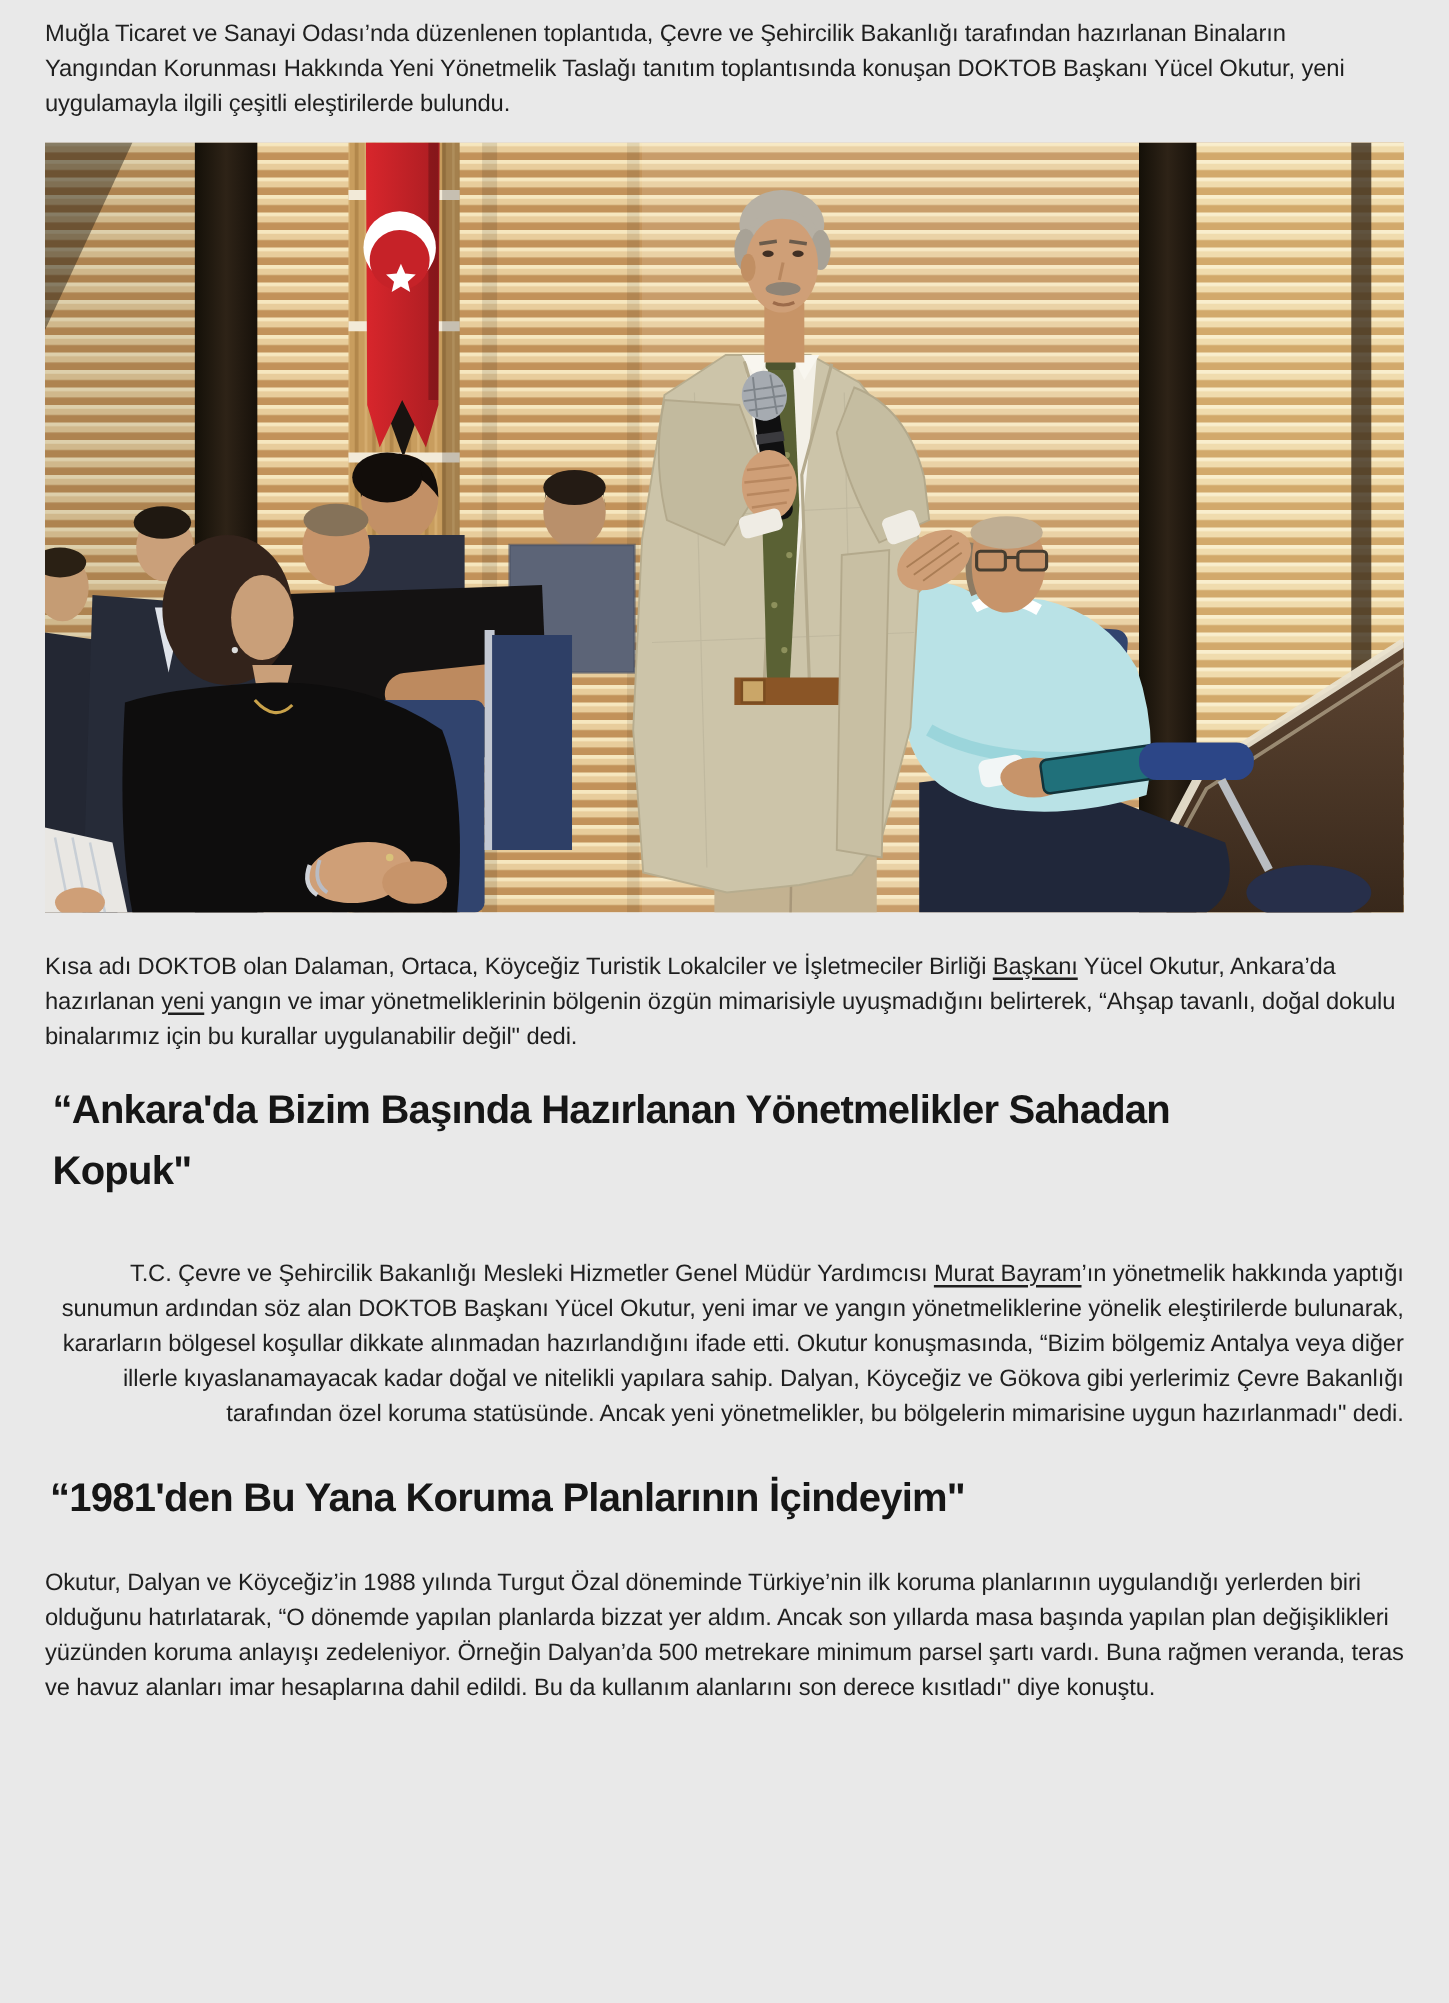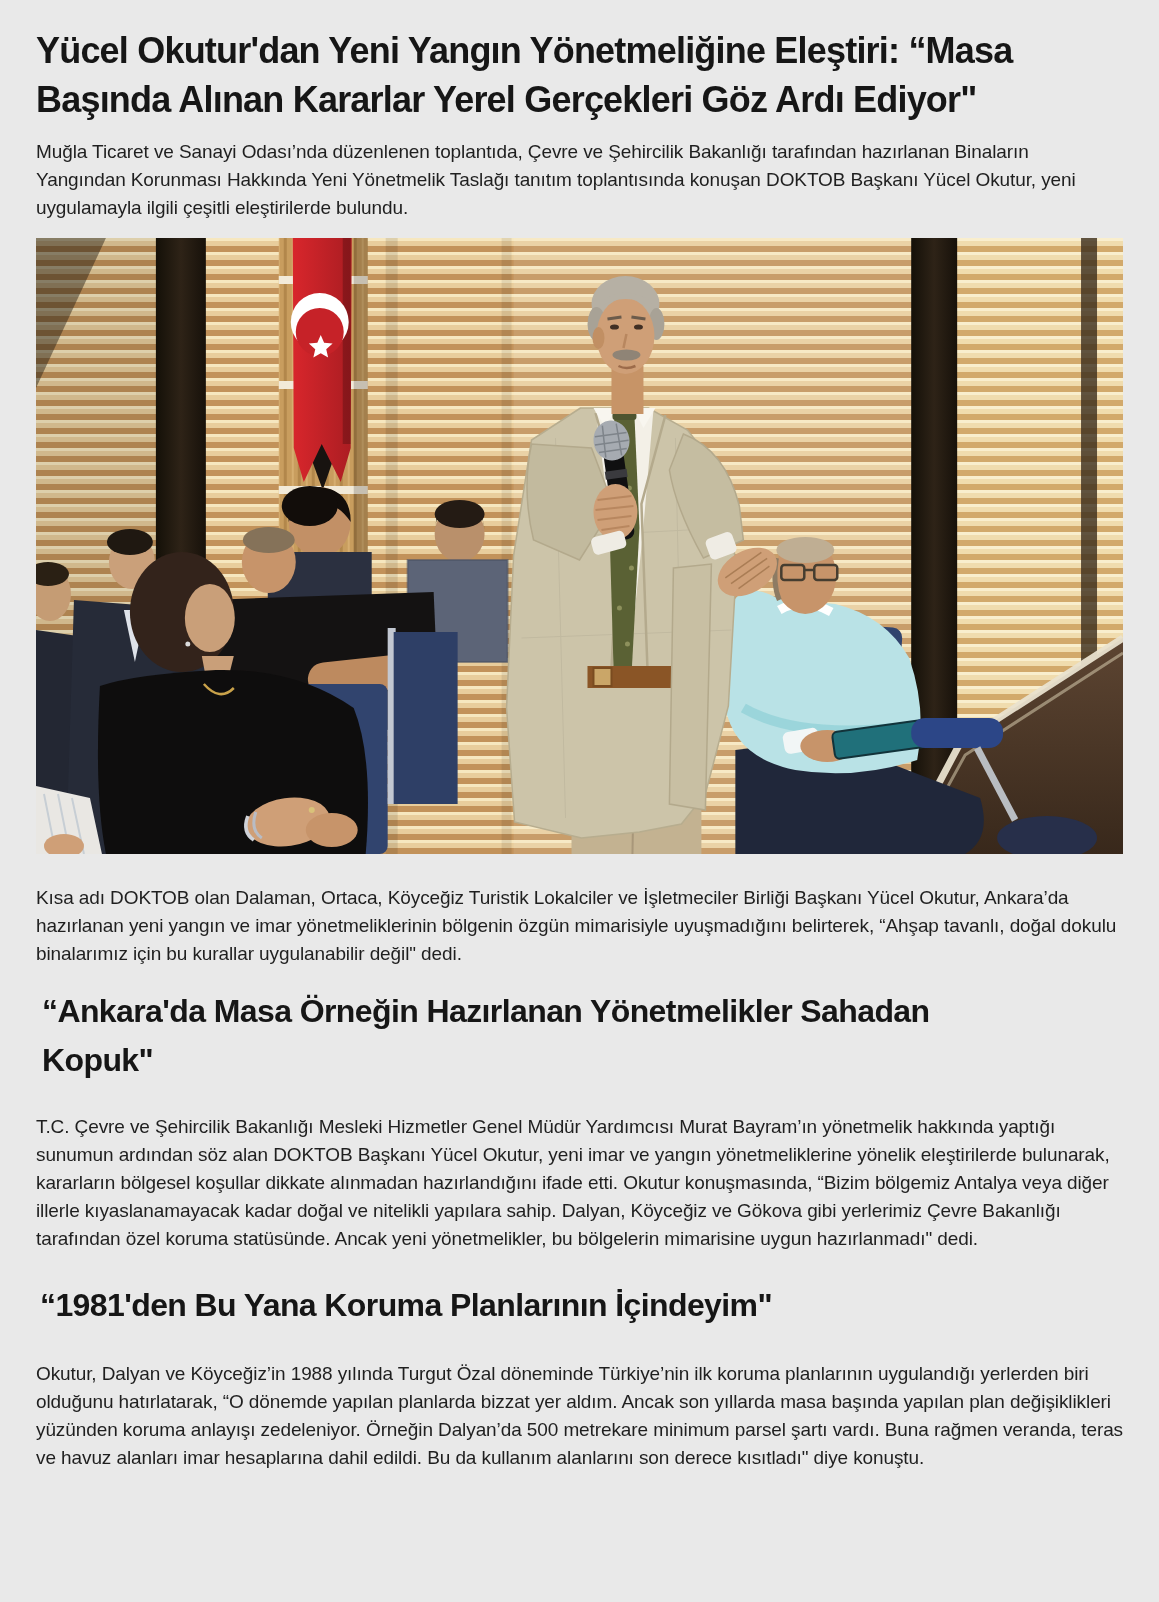--- a/index.html
+++ b/index.html
@@ -18,32 +18,31 @@
   }
   h2{
     font-size:32px;line-height:49px;font-weight:700;
     color:#161616;letter-spacing:-0.6px;margin:0;
   }
   h2.ankara{margin-top:19px;max-width:960px;padding-left:6px;}
   h2.y1988{margin-top:28px;padding-left:4px;}
   p{margin:0;font-size:19px;line-height:28px;letter-spacing:-0.1px;}
   .intro{margin-top:14px;}
   .p-doktob{margin-top:30px;}
-  .p-ankara{margin-top:28px;}
+  .p-ankara{margin-top:45px;text-align:right;}
   .p-1988{margin-top:30px;}
-  .inline-link{text-underline-offset:3px;text-decoration-thickness:1.5px;cursor:pointer;color:inherit;}
+  .inline-link{text-decoration:underline;text-underline-offset:3px;text-decoration-thickness:1.5px;cursor:pointer;color:inherit;}
   figure{margin:16px 0 0;padding:0;width:1087px;height:616px;}
   figure svg{display:block;}
 </style>
 </head>
 <body style="background: rgb(233, 233, 233);">
 
 <div class="content">
 
-  <h1>Yücel Okutur'dan Yeni Yangın Yönetmeliğine Eleştiri: “Masa Başında Alınan Kararlar Yerel Gerçekleri Göz Ardı Ediyor"</h1>
 
   <p class="intro">Muğla Ticaret ve Sanayi Odası’nda düzenlenen toplantıda, Çevre ve Şehircilik Bakanlığı tarafından hazırlanan Binaların Yangından Korunması Hakkında Yeni Yönetmelik Taslağı tanıtım toplantısında konuşan DOKTOB Başkanı Yücel Okutur, yeni uygulamayla ilgili çeşitli eleştirilerde bulundu.</p>
 
   <figure>
     <svg width="1087" height="616" viewBox="0 0 1088 616" preserveAspectRatio="none" xmlns="http://www.w3.org/2000/svg">
       <defs>
         <pattern id="blinds" width="8" height="14" patternUnits="userSpaceOnUse">
           <rect width="8" height="14" fill="#e8cd9c"></rect>
           <rect width="8" height="3" fill="#f6e7bf"></rect>
           <rect y="8" width="8" height="6" fill="#c2925a"></rect>
@@ -261,21 +260,21 @@
           <g transform="rotate(-15 572 304)">
               <rect x="556" y="296" width="34" height="18" rx="5" fill="#efece4"></rect>
             </g>
         </g>
       </g>
     </svg>
   </figure>
 
   <p class="p-doktob"><span>Kısa adı DOKTOB olan Dalaman, Ortaca, Köyceğiz Turistik Lokalciler ve İşletmeciler Birliği </span><span class="inline-link">Başkanı</span><span> Yücel Okutur, Ankara’da hazırlanan </span><span class="inline-link">yeni</span><span> yangın ve imar yönetmeliklerinin bölgenin özgün mimarisiyle uyuşmadığını belirterek, “Ahşap tavanlı, doğal dokulu binalarımız için bu kurallar uygulanabilir değil" dedi.</span></p>
 
-  <h2 class="ankara">“Ankara'da Masa Örneğin Hazırlanan Yönetmelikler Sahadan Kopuk"</h2>
+  <h2 class="ankara">“Ankara'da Bizim Başında Hazırlanan Yönetmelikler Sahadan Kopuk"</h2>
 
   <p class="p-ankara"><span>T.C. Çevre ve Şehircilik Bakanlığı Mesleki Hizmetler Genel Müdür Yardımcısı </span><span class="inline-link">Murat Bayram</span><span>’ın yönetmelik hakkında yaptığı sunumun ardından söz alan DOKTOB Başkanı Yücel Okutur, yeni imar ve yangın yönetmeliklerine yönelik eleştirilerde bulunarak, kararların bölgesel koşullar dikkate alınmadan hazırlandığını ifade etti. Okutur konuşmasında, “Bizim bölgemiz Antalya veya diğer illerle kıyaslanamayacak kadar doğal ve nitelikli yapılara sahip. Dalyan, Köyceğiz ve Gökova gibi yerlerimiz Çevre Bakanlığı tarafından özel koruma statüsünde. Ancak yeni yönetmelikler, bu bölgelerin mimarisine uygun hazırlanmadı" dedi.</span></p>
 
   <h2 class="y1988">“1981'den Bu Yana Koruma Planlarının İçindeyim"</h2>
 
   <p class="p-1988">Okutur, Dalyan ve Köyceğiz’in 1988 yılında Turgut Özal döneminde Türkiye’nin ilk koruma planlarının uygulandığı yerlerden biri olduğunu hatırlatarak, “O dönemde yapılan planlarda bizzat yer aldım. Ancak son yıllarda masa başında yapılan plan değişiklikleri yüzünden koruma anlayışı zedeleniyor. Örneğin Dalyan’da 500 metrekare minimum parsel şartı vardı. Buna rağmen veranda, teras ve havuz alanları imar hesaplarına dahil edildi. Bu da kullanım alanlarını son derece kısıtladı" diye konuştu.</p>
 
 </div>
 
 </body></html>

